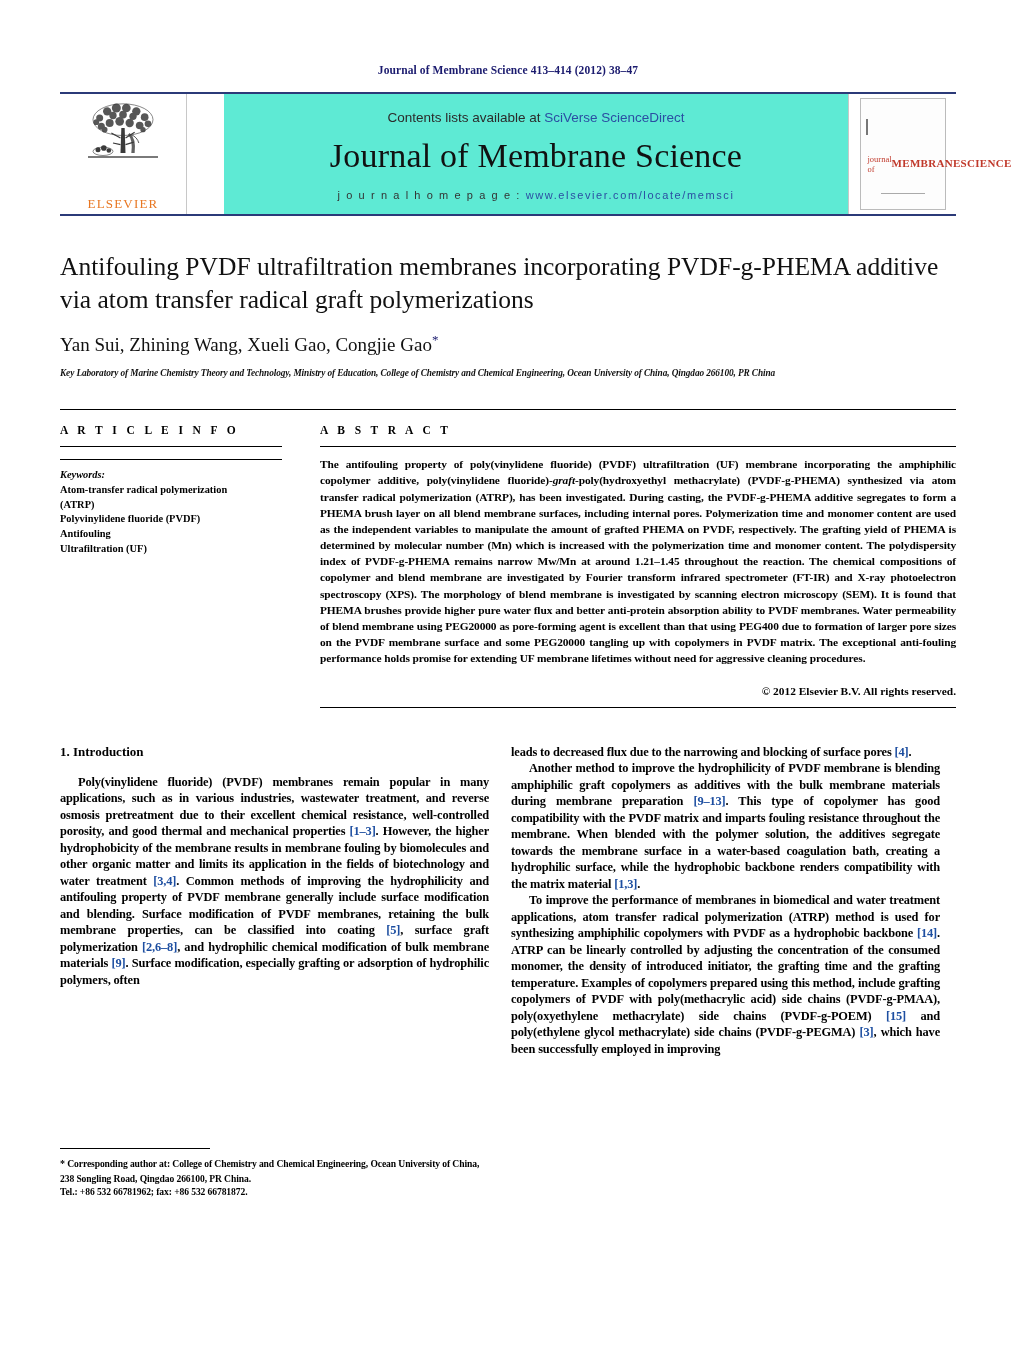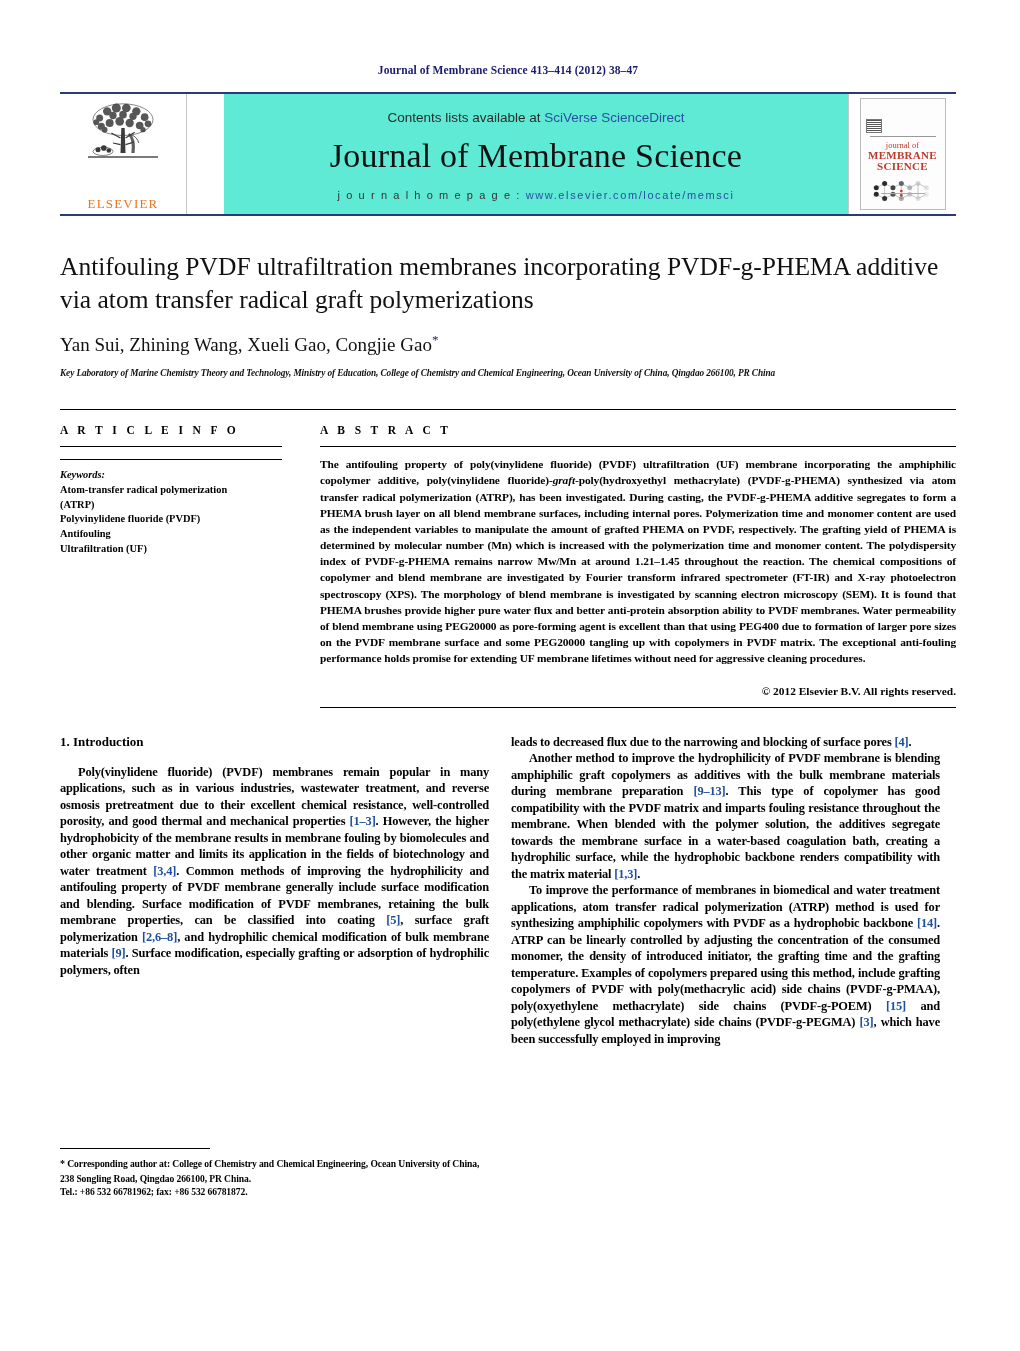--- a/index.html
+++ b/index.html
@@ -109,21 +109,20 @@
     align-items: center;
     justify-content: center;
     box-sizing: border-box;
   }
   .cover-thumb {
     width: 86px;
     height: 112px;
     border: 1px solid #bbbbbb;
     background: #fdfdfd;
     display: flex;
-    flex-direction: column;
     align-items: center;
     box-sizing: border-box;
     padding-top: 20px;
     position: relative;
   }
   .cover-minilogo {
     width: 14px; height: 14px;
     border: 1px solid #777;
     align-self: flex-start;
     margin-left: 5px;
@@ -205,21 +204,21 @@
   .copyright {
     text-align: right;
     font-size: 11.4px;
     font-weight: bold;
     margin-top: 18px;
   }
   .abstract-bottom-rule { height:1px; background:#000; margin-top: 10px; }
 
   
   .body-cols {
-    margin: 26px 60px 0 60px;
+    margin: 36px 60px 0 60px;
     display: flex;
     gap: 22px;
   }
   .bcol { width: 429px; flex: 0 0 429px; }
   h2.section-head {
     font-size: 13px;
     font-weight: bold;
     margin: 0 0 14px 0;
     font-family: "Liberation Serif", serif;
   }

